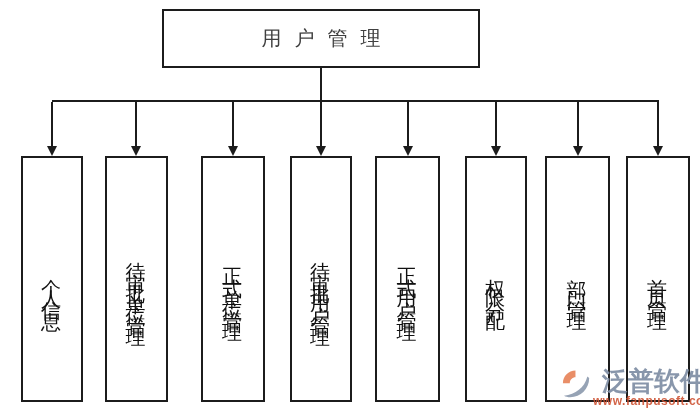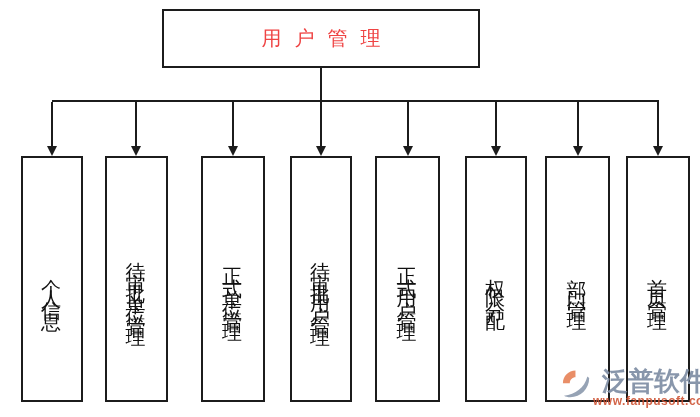--- a/index.html
+++ b/index.html
@@ -15,21 +15,21 @@
   .root-box {
     position: absolute;
     left: 162px; top: 9px;
     width: 318px; height: 59px;
     box-sizing: border-box;
     border: 2px solid #1c1c1c;
     display: flex; align-items: center; justify-content: center;
   }
   .hlabel {
     font-size: 20px;
-    color: #ef4444;
+    color: #404040;
     letter-spacing: 13px;
     padding-left: 13px;
     white-space: nowrap;
   }
   
   .line { position: absolute; background: #1c1c1c; }
   .v-stem { left: 320px; top: 68px; width: 2px; height: 34px; }
   .h-bus  { left: 52px; top: 100px; width: 607px; height: 2px; }
   
   .arrow { position: absolute; top: 102px; width: 10px; height: 54px; }

